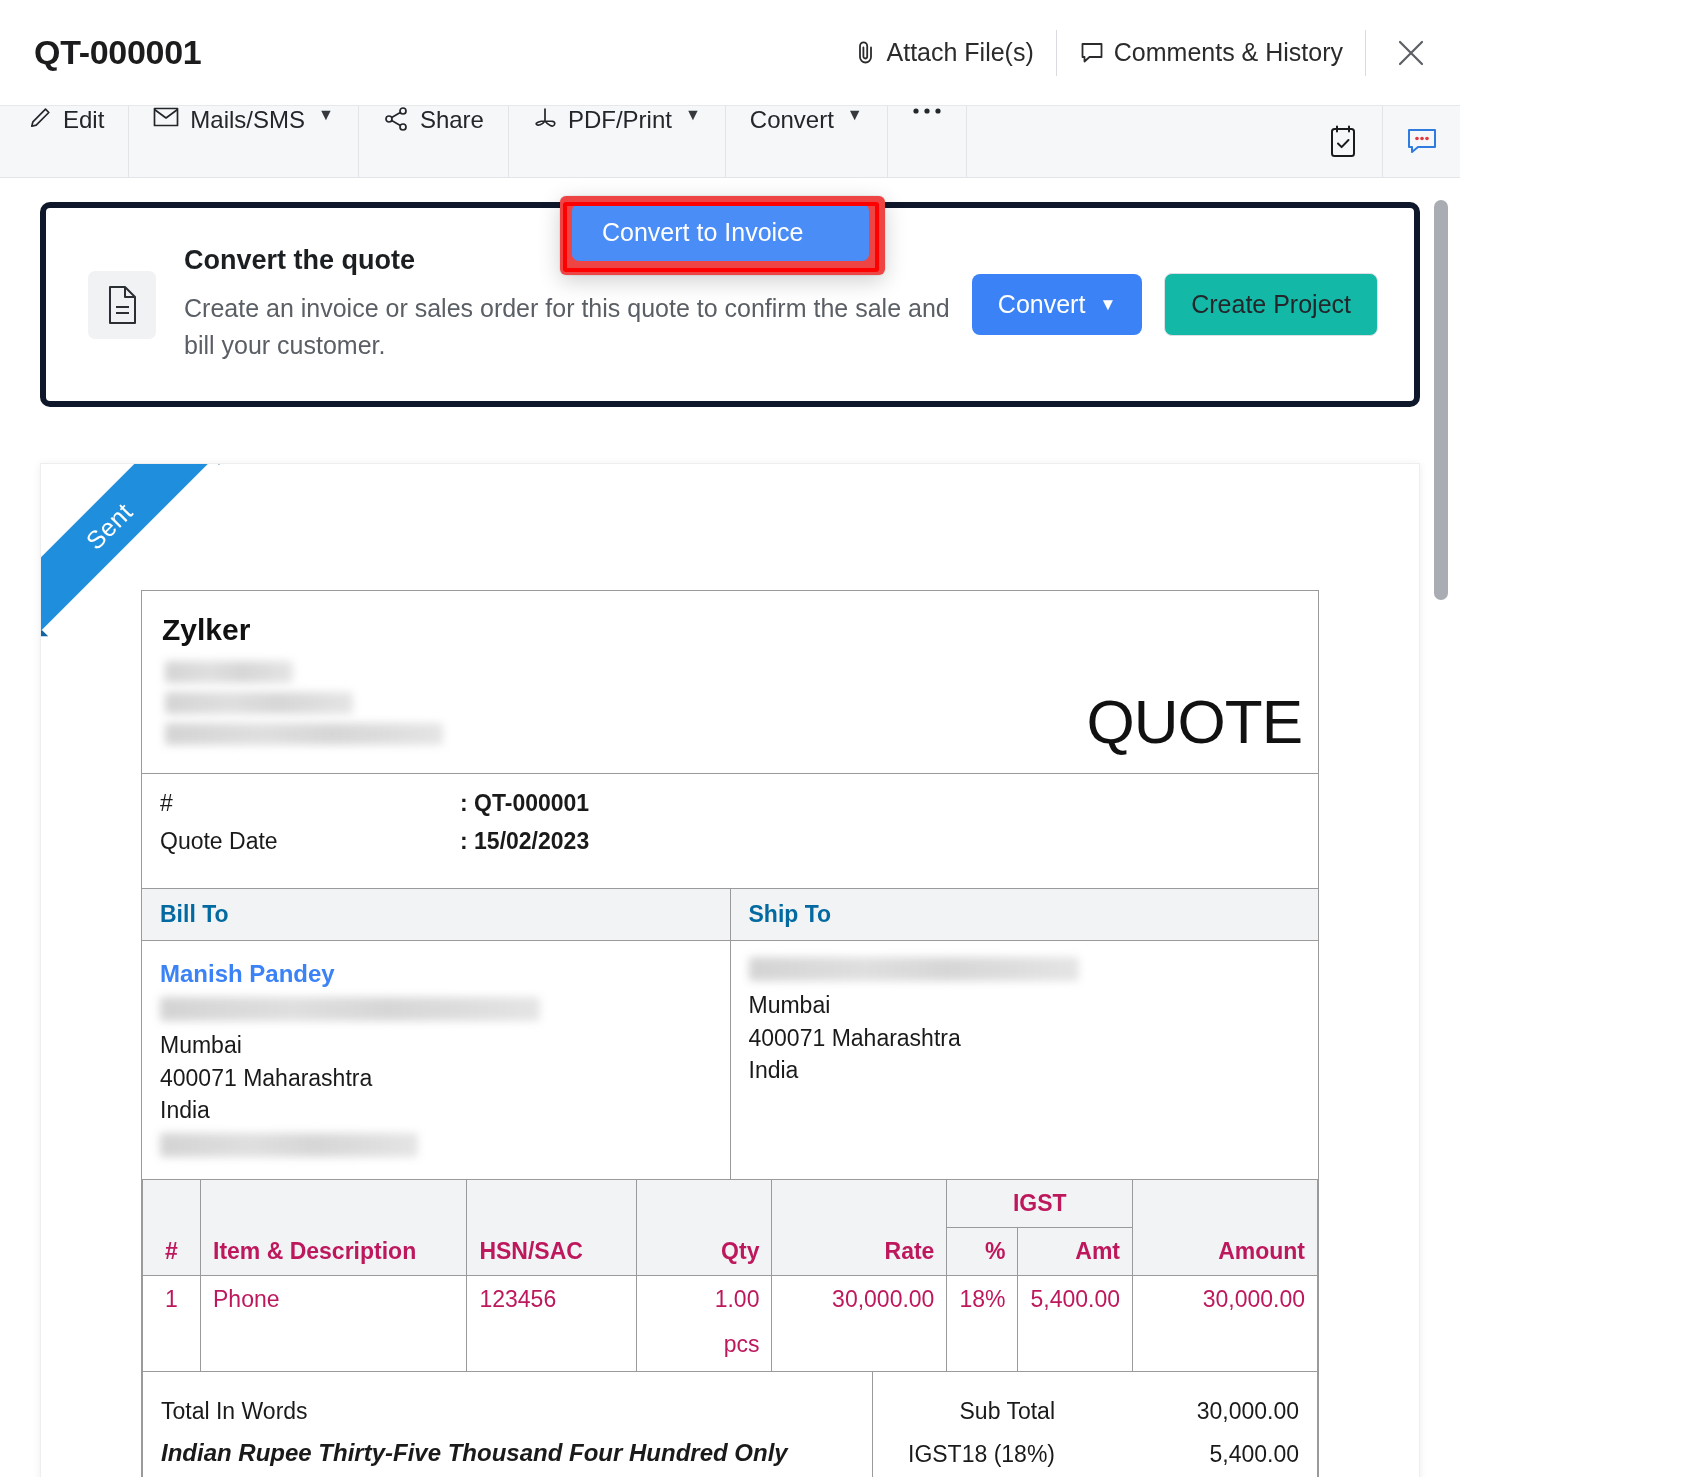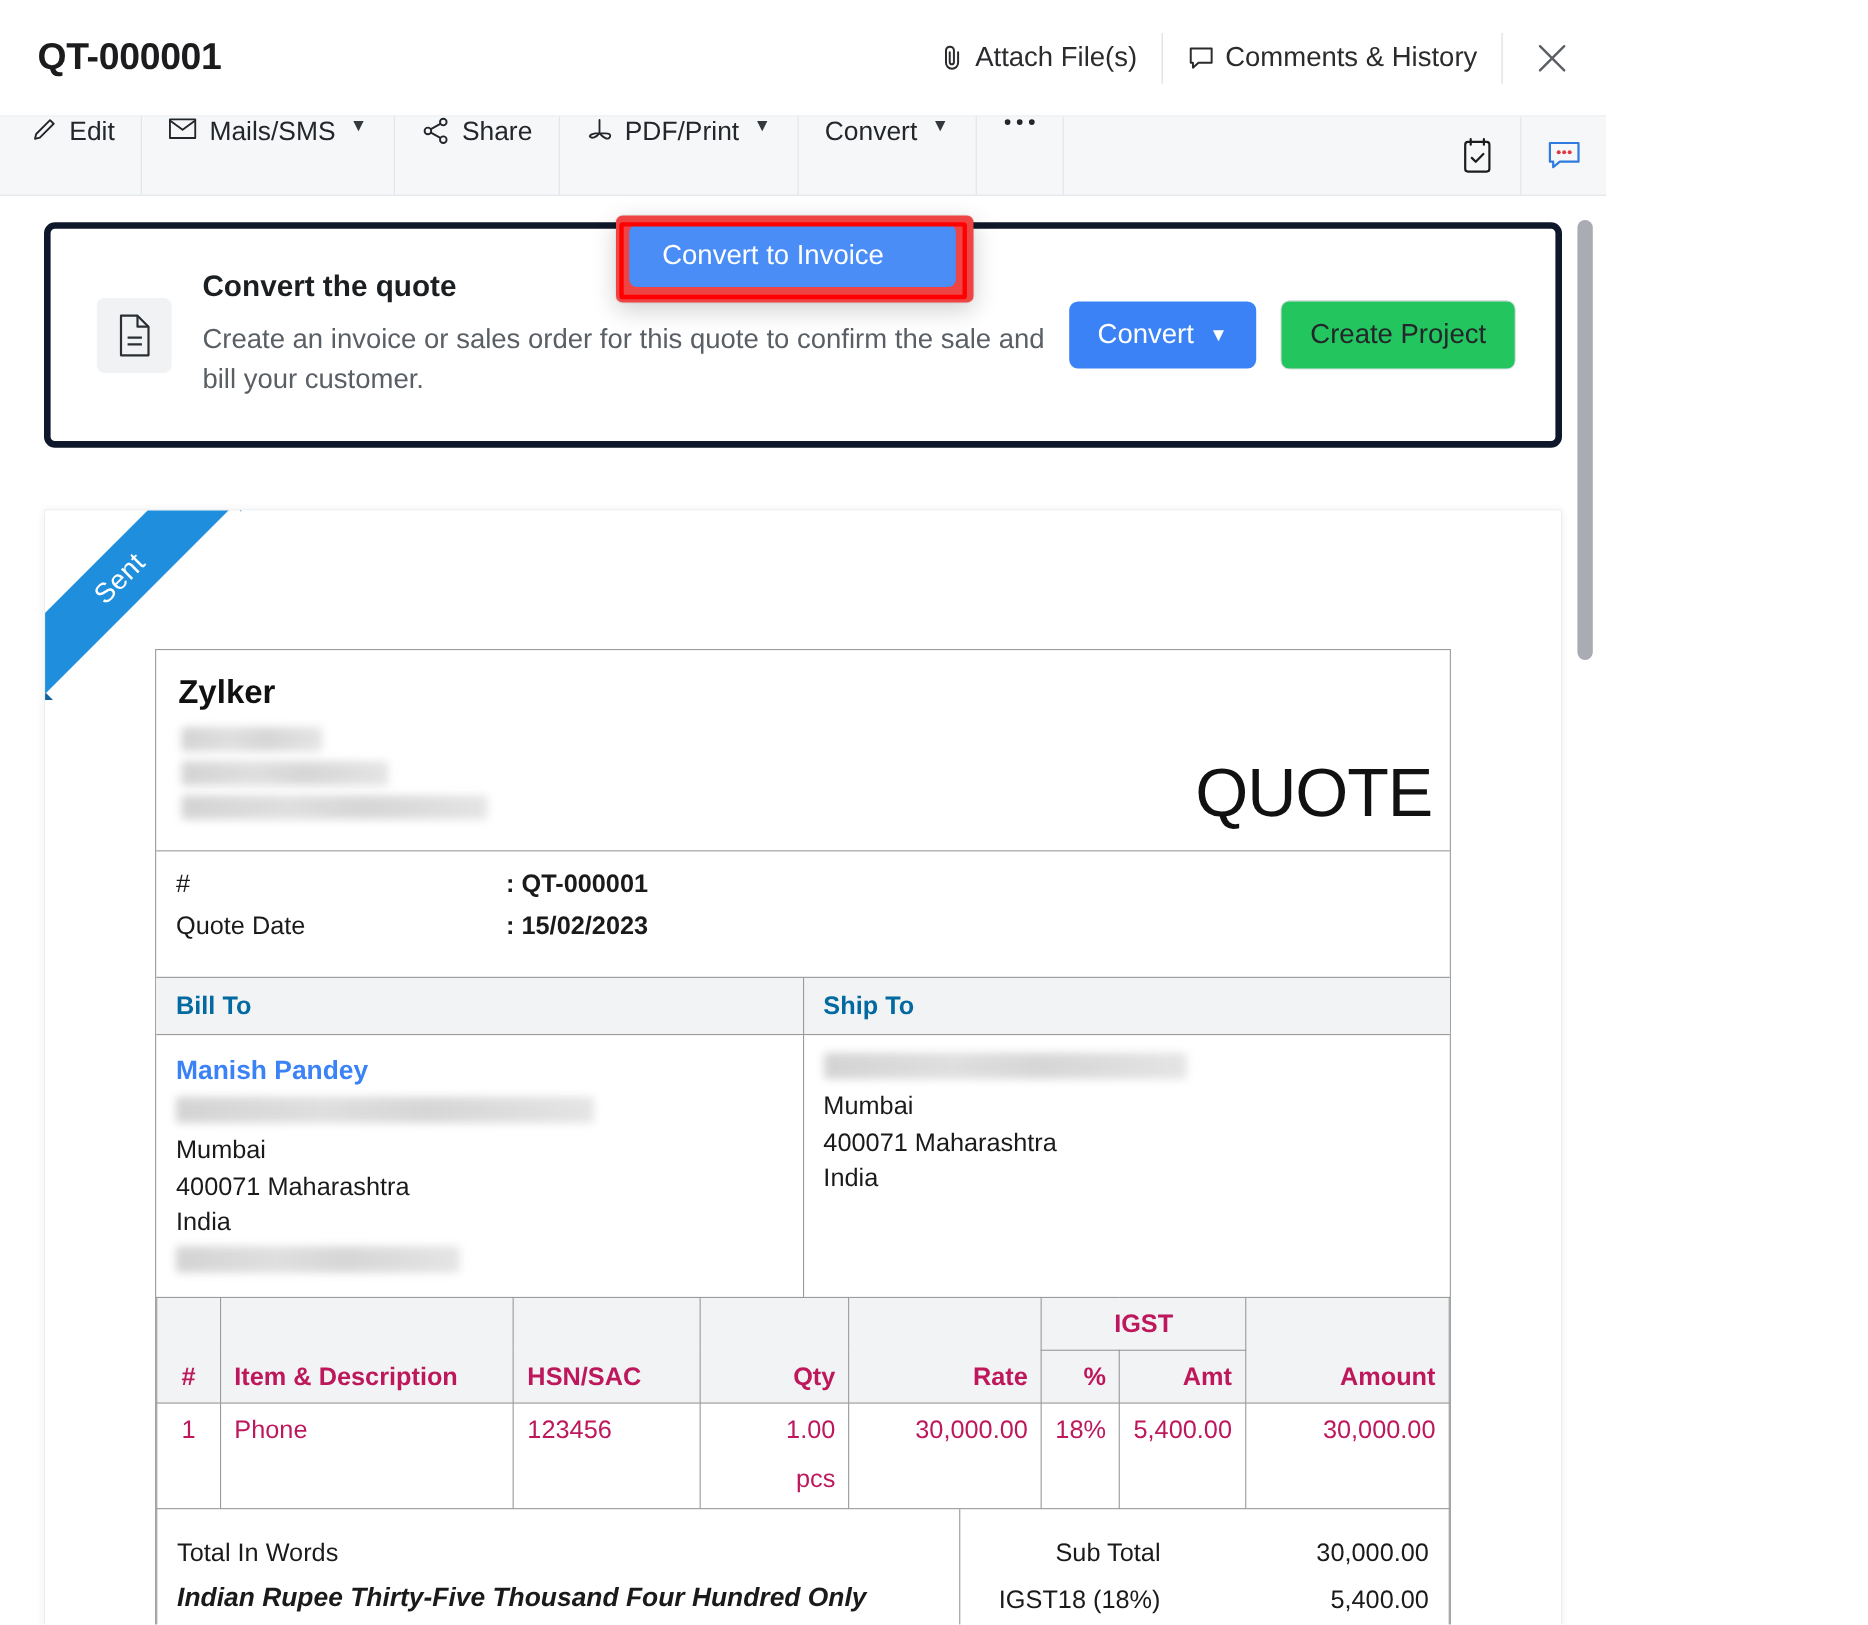--- a/index.html
+++ b/index.html
@@ -191,21 +191,21 @@
     border: none;
     border-radius: 8px;
     padding: 16px 26px;
     display: flex;
     align-items: center;
     gap: 14px;
     cursor: pointer;
     font-family: inherit;
   }
   .btn-secondary {
-    background: #22c55e;
+    background: #14b8a6;
     color: #23262a;
     font-size: 25px;
     border: 1px solid #dcdfe3;
     border-radius: 8px;
     padding: 16px 26px;
     cursor: pointer;
     font-family: inherit;
     white-space: nowrap;
   }
 

